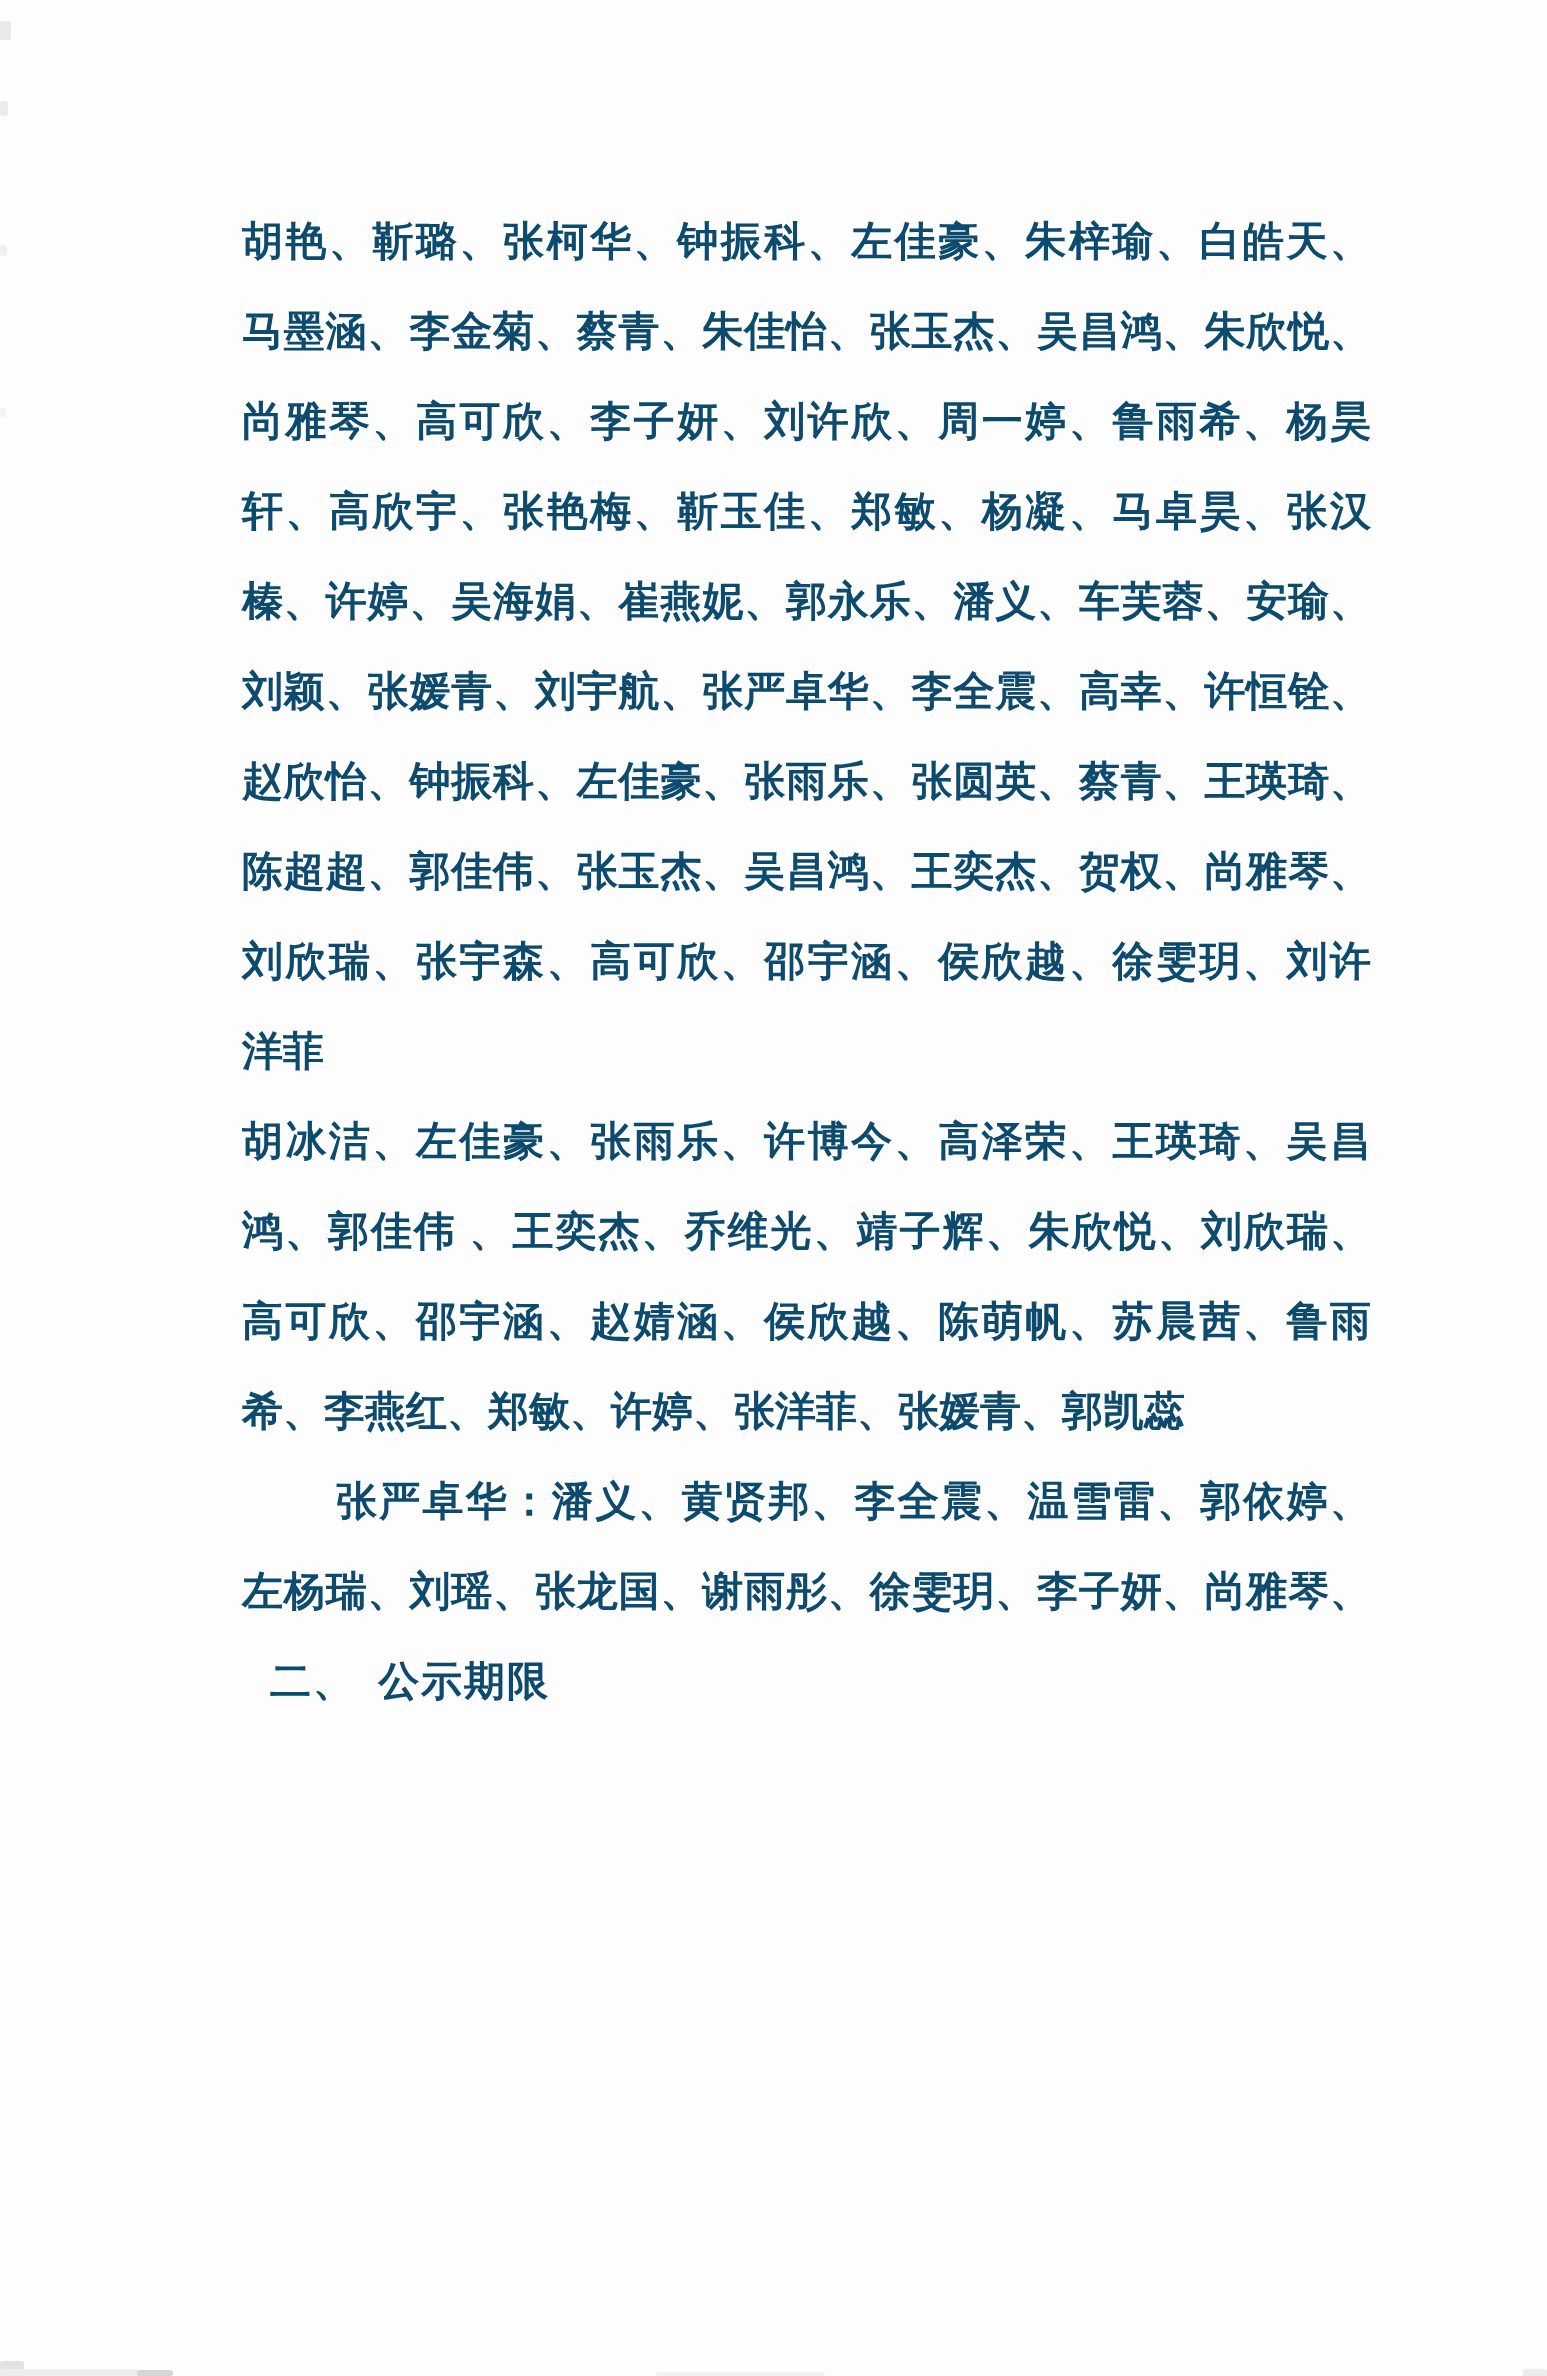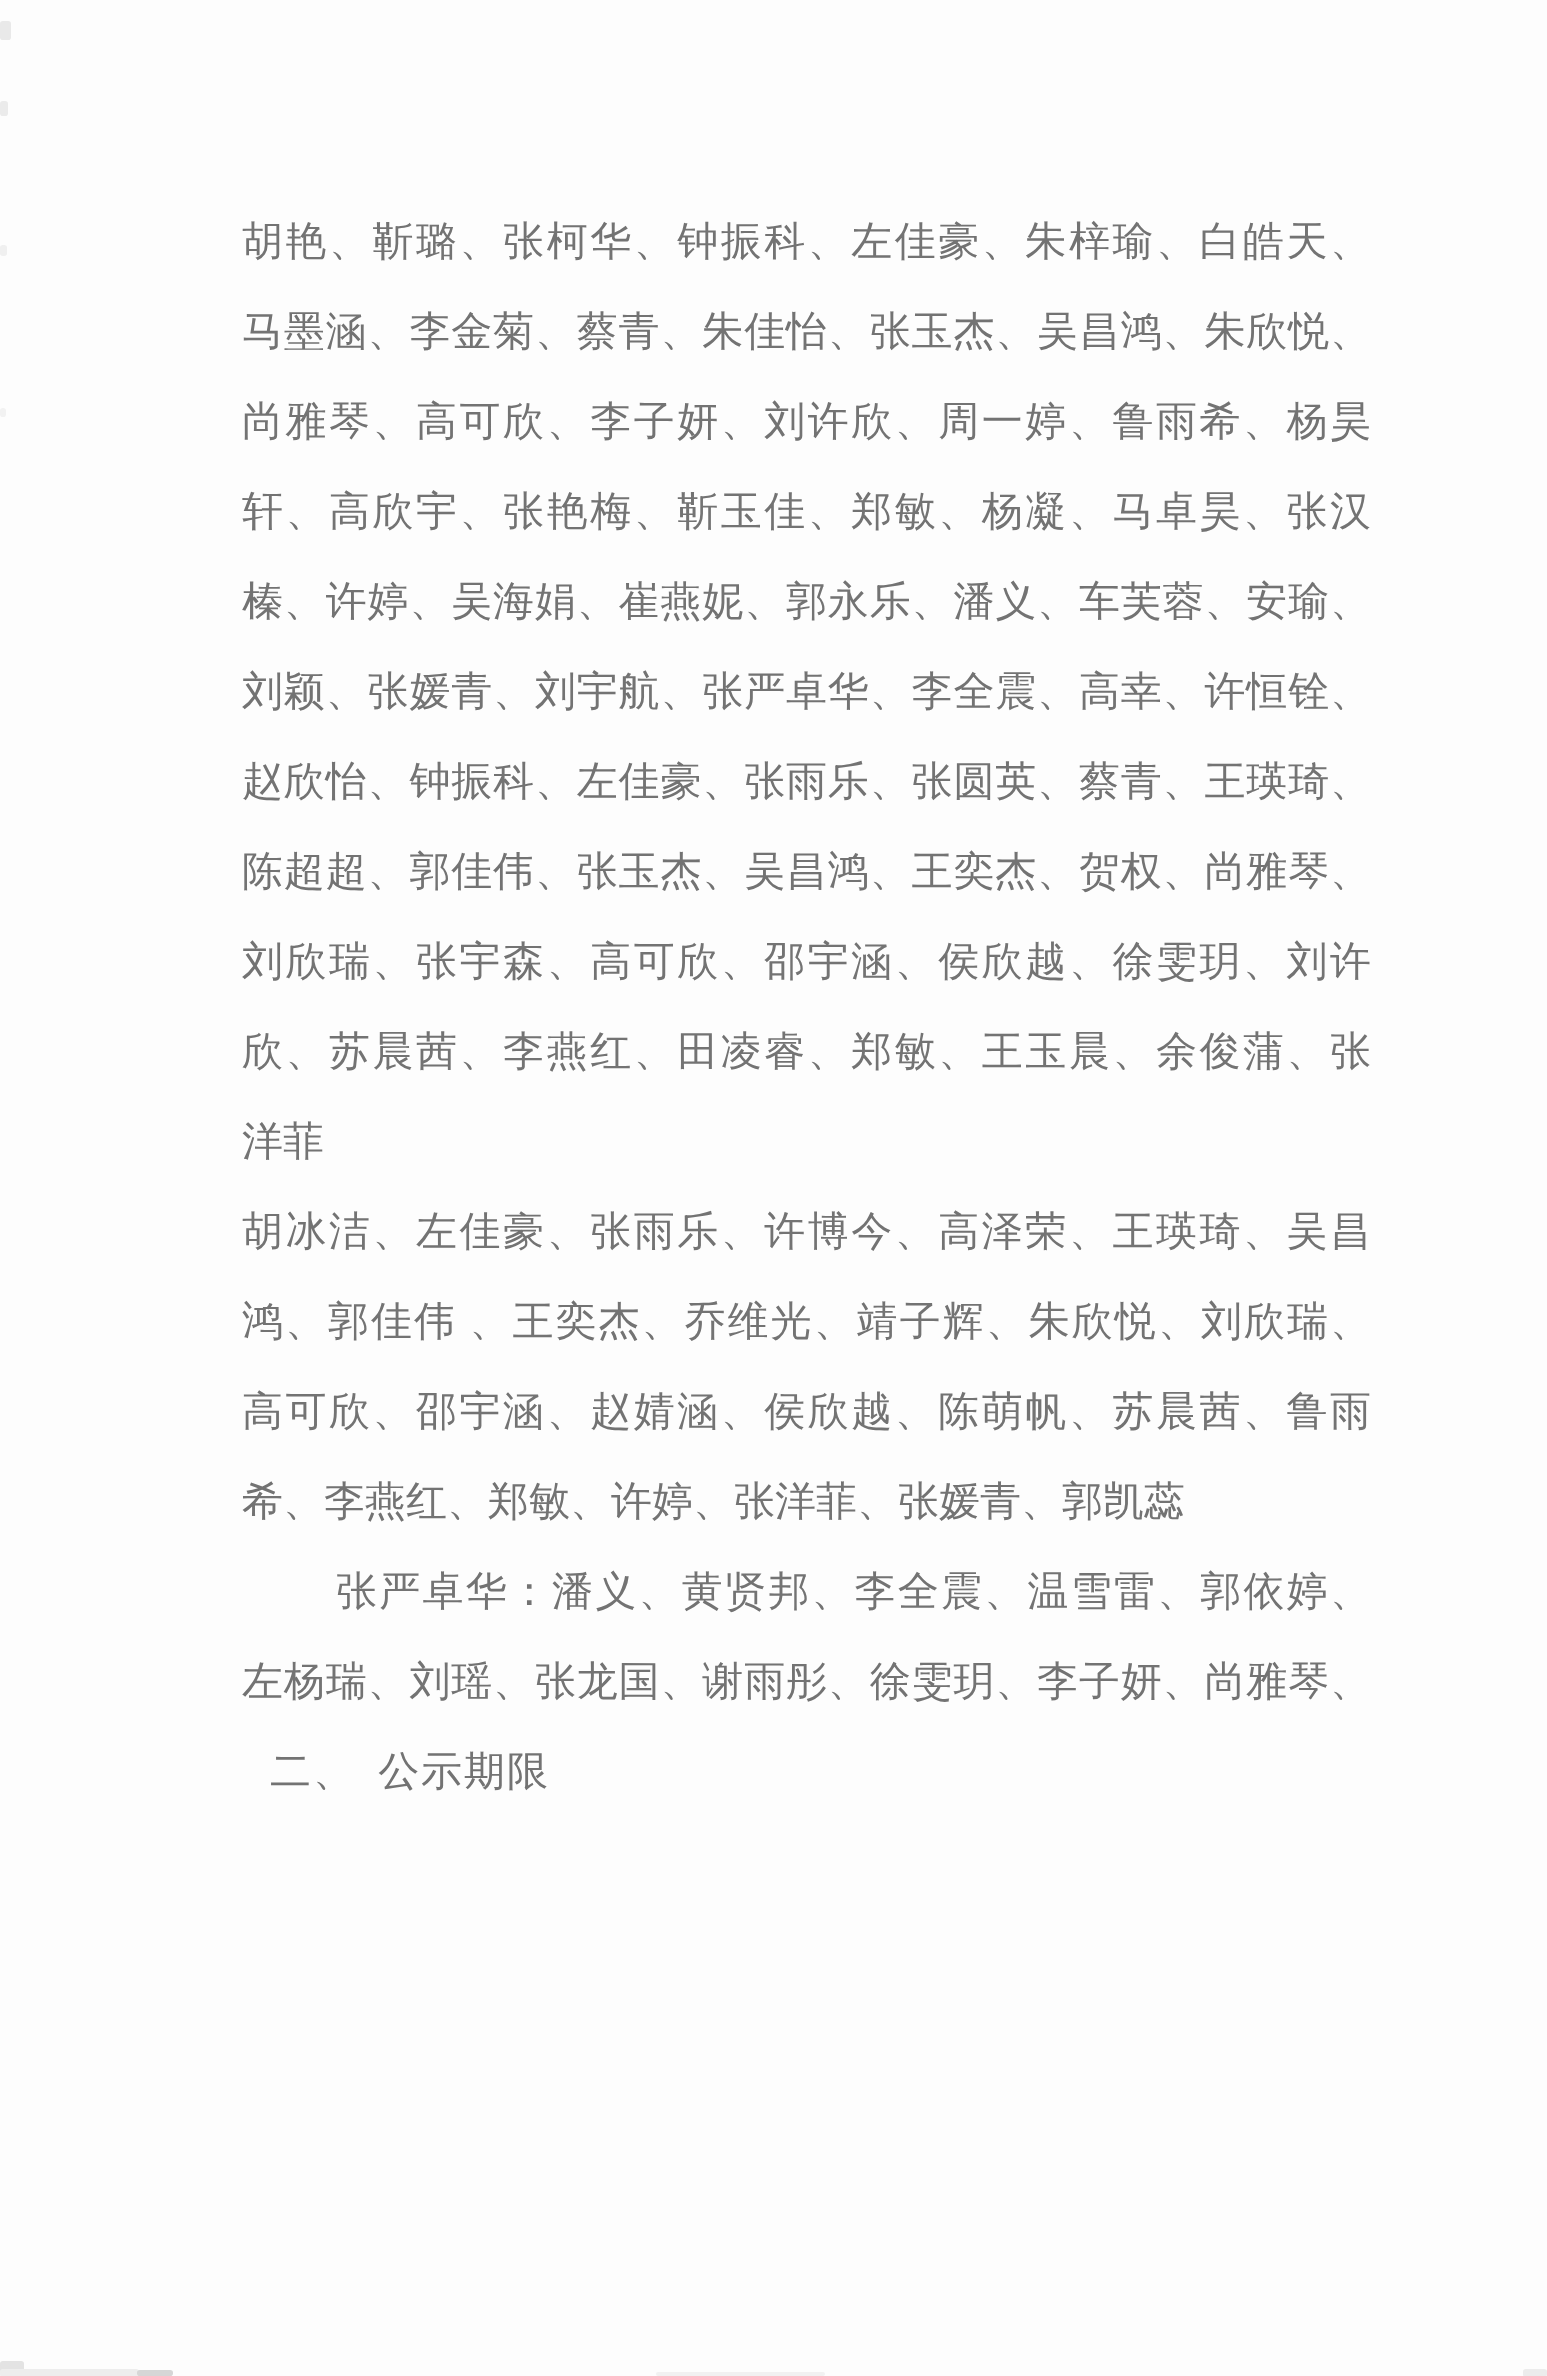--- a/index.html
+++ b/index.html
@@ -42,34 +42,33 @@
   }
   .artifact {
     position: absolute;
     pointer-events: none;
   }
 </style>
 </head>
 <body>
 
 <div class="page" style="background: rgb(253, 253, 253);">
-  <div class="doc" style="color: #737373;">
+  <div class="doc" style="color: #0c4a6e; font-weight: bold;">
       <div class="para">
         <div class="line j">胡艳、靳璐、张柯华、钟振科、左佳豪、朱梓瑜、白皓天、</div>
         <div class="line j">马墨涵、李金菊、蔡青、朱佳怡、张玉杰、吴昌鸿、朱欣悦、</div>
         <div class="line j">尚雅琴、高可欣、李子妍、刘许欣、周一婷、鲁雨希、杨昊</div>
         <div class="line j">轩、高欣宇、张艳梅、靳玉佳、郑敏、杨凝、马卓昊、张汉</div>
         <div class="line j">榛、许婷、吴海娟、崔燕妮、郭永乐、潘义、车芙蓉、安瑜、</div>
         <div class="line j">刘颖、张媛青、刘宇航、张严卓华、李全震、高幸、许恒铨、</div>
       </div>
       <div class="para">
         <div class="line j">赵欣怡、钟振科、左佳豪、张雨乐、张圆英、蔡青、王瑛琦、</div>
         <div class="line j">陈超超、郭佳伟、张玉杰、吴昌鸿、王奕杰、贺权、尚雅琴、</div>
         <div class="line j">刘欣瑞、张宇森、高可欣、邵宇涵、侯欣越、徐雯玥、刘许</div>
-        <div class="line j">欣、苏晨茜、李燕红、田凌睿、郑敏、王玉晨、余俊蒲、张</div>
         <div class="line">洋菲</div>
       </div>
       <div class="para">
         <div class="line j">胡冰洁、左佳豪、张雨乐、许博今、高泽荣、王瑛琦、吴昌</div>
         <div class="line j">鸿、郭佳伟 、王奕杰、乔维光、靖子辉、朱欣悦、刘欣瑞、</div>
         <div class="line j">高可欣、邵宇涵、赵婧涵、侯欣越、陈萌帆、苏晨茜、鲁雨</div>
         <div class="line">希、李燕红、郑敏、许婷、张洋菲、张媛青、郭凯蕊</div>
       </div>
       <div class="para">
         <div class="line j" style="text-indent: 94px;">张严卓华：潘义、黄贤邦、李全震、温雪雷、郭依婷、</div>

